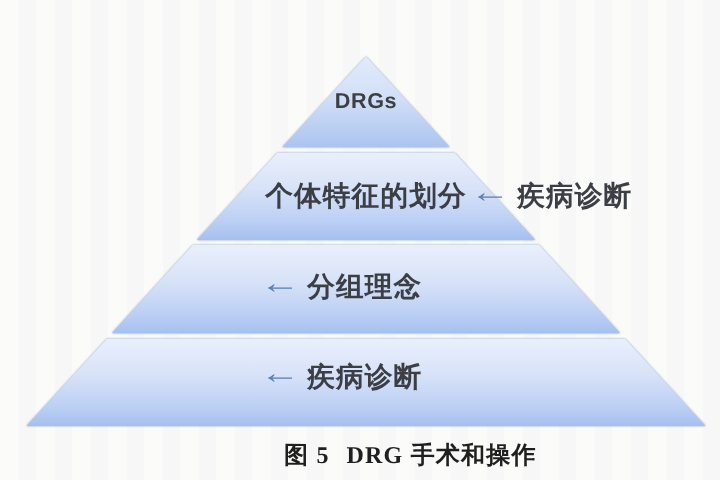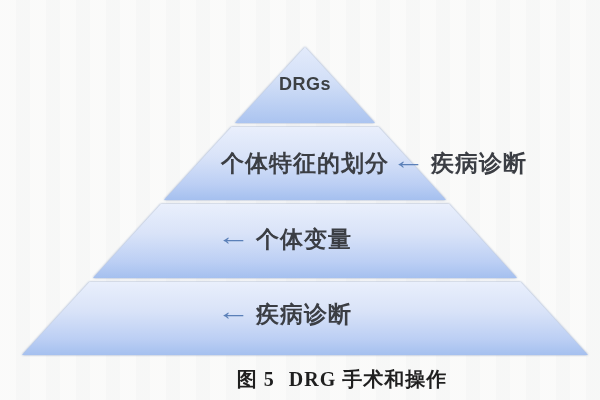--- a/index.html
+++ b/index.html
@@ -96,21 +96,21 @@
   <div class="apex-label">DRGs</div>
 
   <div class="level-row row2">
     <span>个体特征的划分</span>
     <span class="arrow">←</span>
     <span>疾病诊断</span>
   </div>
 
   <div class="level-row row3">
     <span class="arrow">←</span>
-    <span>个体变量</span>
+    <span>分组理念</span>
   </div>
 
   <div class="level-row row4">
     <span class="arrow">←</span>
     <span>疾病诊断</span>
   </div>
 
   <div class="caption">
     <span class="caption-number">图 5</span><span>DRG 手术和操作</span>
   </div>

